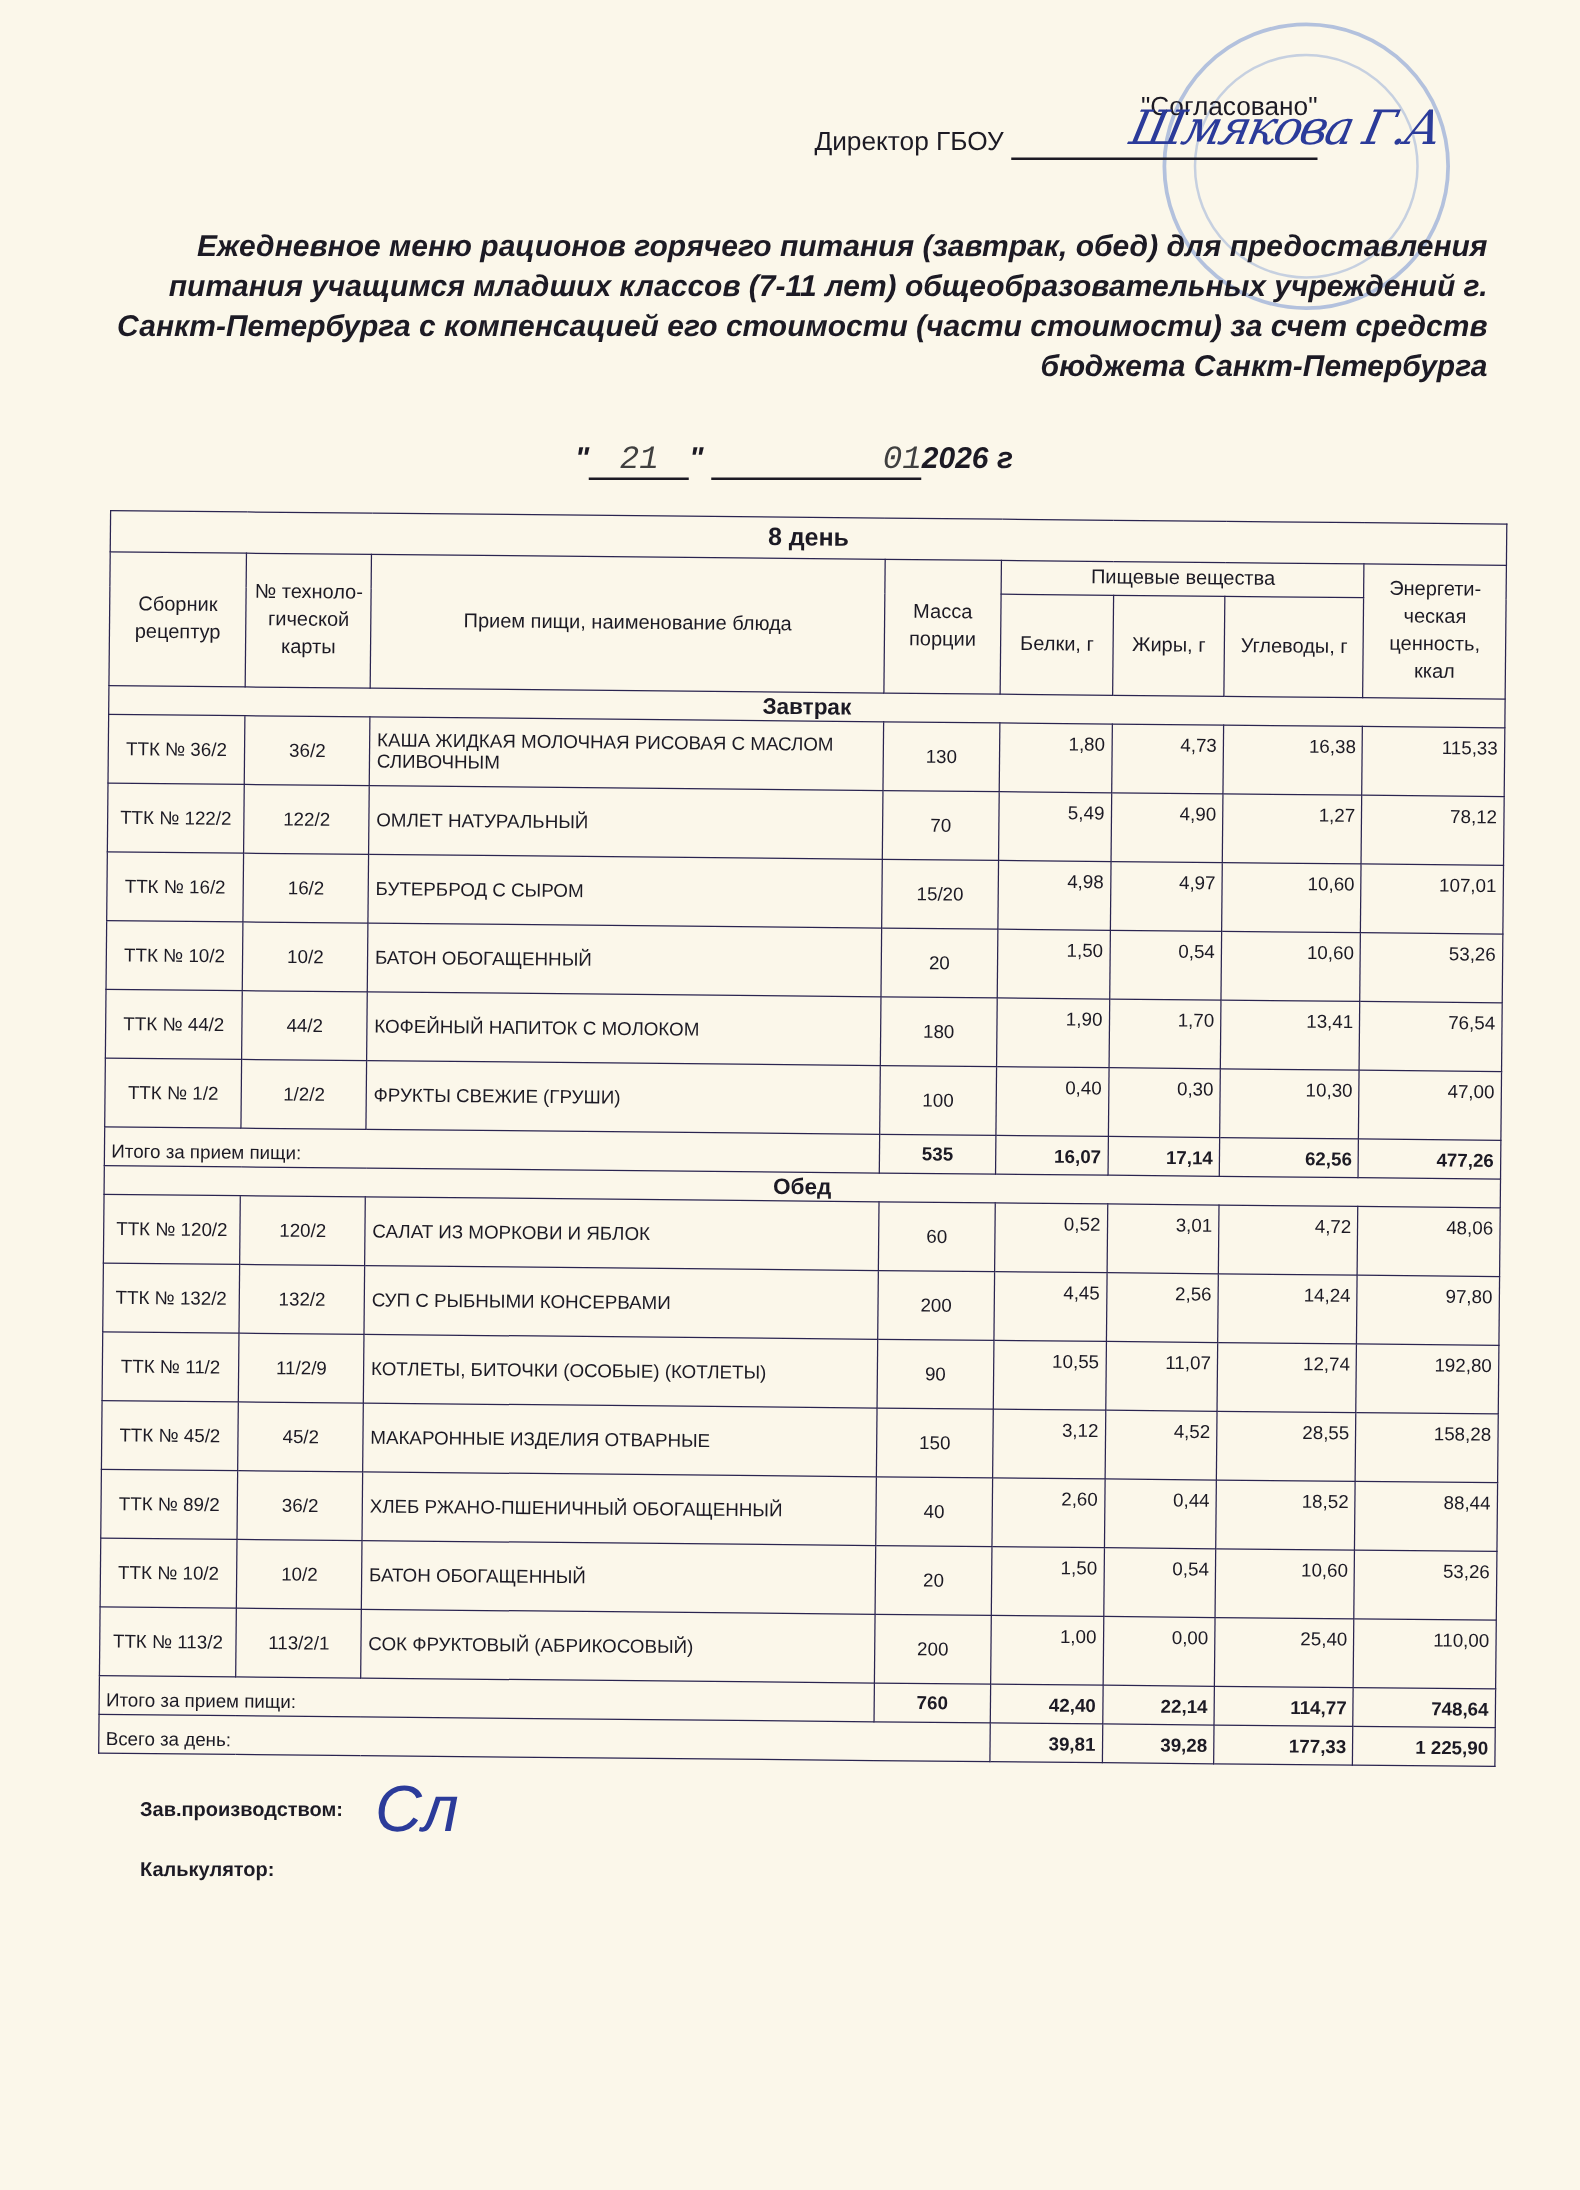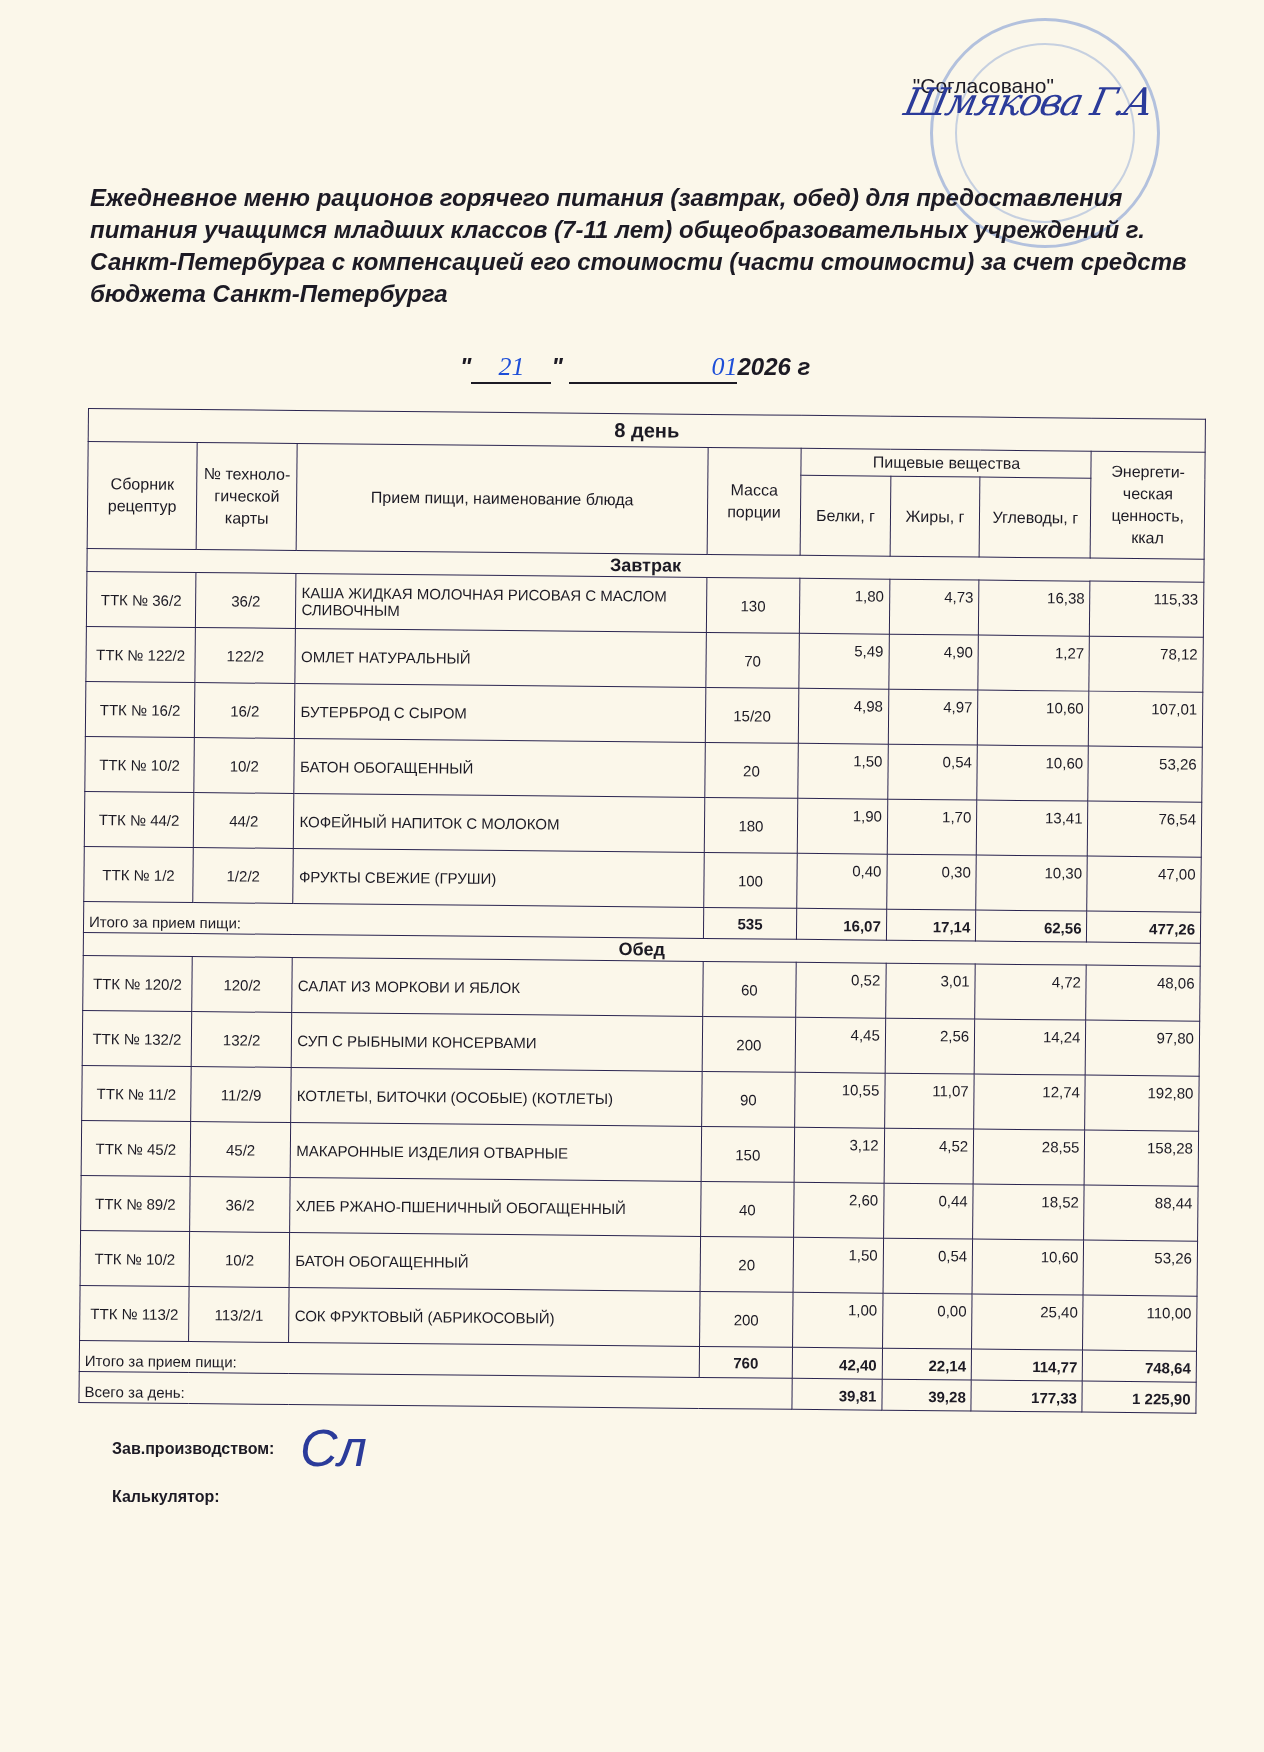--- a/index.html
+++ b/index.html
@@ -11,23 +11,23 @@
     position: absolute; left: 930px; top: 18px; width: 230px; height: 230px; border-radius: 50%;
     border: 3px solid rgba(120,150,210,0.55); box-sizing: border-box;
   }
   .stamp::after {
     content: ""; position: absolute; left: 22px; top: 22px; right: 22px; bottom: 22px;
     border-radius: 50%; border: 2px solid rgba(120,150,210,0.4);
   }
   .approval { position: absolute; right: 210px; top: 72px; text-align: right; font-size: 21px; line-height: 28px; }
   .approval .sigline { display: inline-block; width: 245px; border-bottom: 2px solid #1c1a24; height: 22px; vertical-align: bottom; margin-left: 6px; }
   .sig-director { position: absolute; left: 905px; top: 80px; font-family: "DejaVu Serif", serif; font-style: italic; font-size: 38px; color: #2b3b9a; transform: skewX(-12deg); letter-spacing: -2px; }
-  .title { position: absolute; left: 90px; top: 182px; width: 1100px; text-align: left; font-size: 24px; font-weight: bold; font-style: italic; line-height: 32px; }
+  .title { position: absolute; left: 90px; top: 182px; width: 1100px; text-align: right; font-size: 24px; font-weight: bold; font-style: italic; line-height: 32px; }
   .dateline { position: absolute; left: 460px; top: 352px; font-size: 24px; font-weight: bold; font-style: italic; }
-  .dateline .blank { display: inline-block; border-bottom: 2px solid #1c1a24; text-align: center; font-family: Liberation Serif, serif; font-weight: normal; color: #1d4ed8; font-size: 26px; }
+  .dateline .blank { display: inline-block; border-bottom: 2px solid #1c1a24; text-align: center; font-family: Liberation Mono, monospace; font-weight: normal; color: #404040; font-size: 26px; }
   .dateline .day { width: 80px; }
   .dateline .month { width: 168px; text-align: right; padding-left: 20px; box-sizing: border-box; }
 
   table.menu {
     position: absolute; left: 88px; top: 408px; width: 1118px; border-collapse: collapse;
     transform: rotate(0.55deg); transform-origin: top left; font-size: 15px;
   }
   table.menu td, table.menu th { border: 1.5px solid #2a2450; padding: 2px 5px; }
   table.menu th { font-weight: normal; text-align: center; font-size: 16px; line-height: 22px; }
   .day-title { font-size: 20px; font-weight: bold; text-align: center; height: 28px; }
@@ -41,20 +41,21 @@
   .footer { position: absolute; left: 112px; font-size: 16px; font-weight: bold; }
   .sig-prod { position: absolute; left: 300px; top: 1418px; font-family: Liberation Sans, sans-serif; font-style: italic; font-size: 52px; color: #2b3b9a; }
 </style>
 </head>
 <body>
 
 <div class="stamp"></div>
 
 <div class="approval">
   <div>"Согласовано"</div>
+  <div><span>Директор ГБОУ</span><span class="sigline"></span></div>
 </div>
 <div class="sig-director">Шмякова Г.А</div>
 
 <div class="title">Ежедневное меню рационов горячего питания (завтрак, обед) для предоставления питания учащимся младших классов  (7-11 лет) общеобразовательных учреждений г. Санкт-Петербурга с компенсацией его стоимости (части стоимости) за счет средств бюджета Санкт-Петербурга</div>
 
 <div class="dateline">
   <span>"</span><span class="blank day">21</span><span>"</span>
   <span class="blank month">01</span><span>2026 г</span>
 </div>
 

